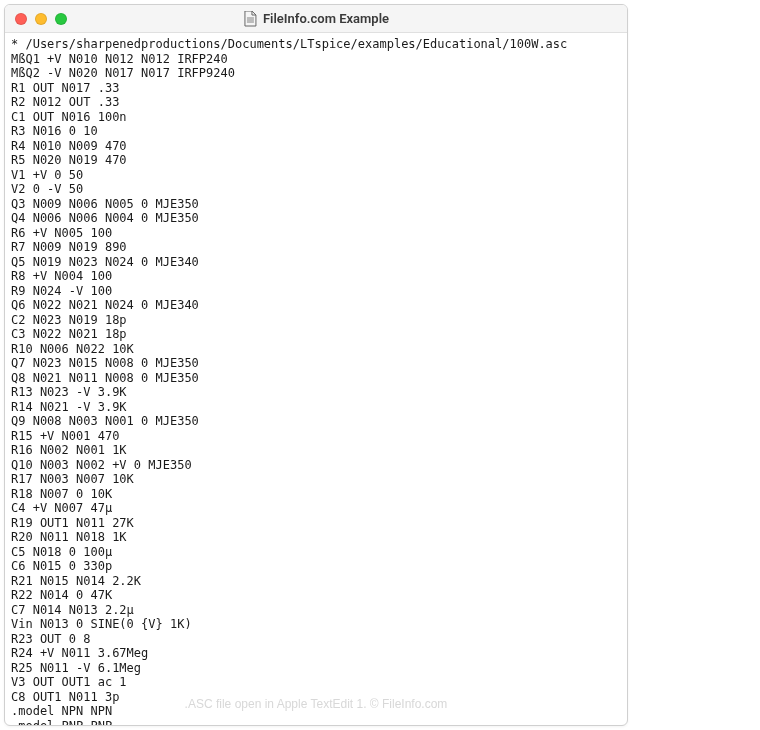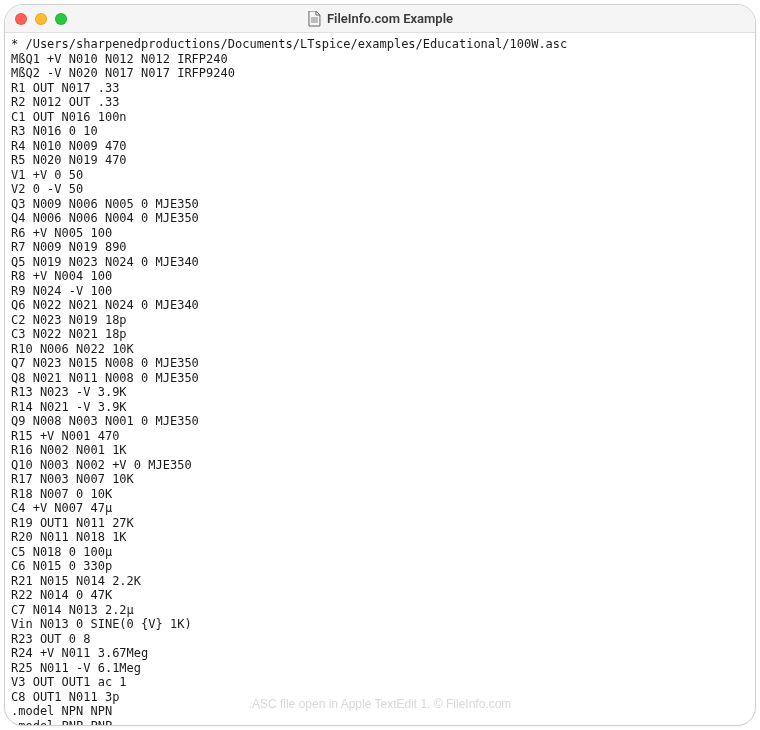--- a/index.html
+++ b/index.html
@@ -9,25 +9,25 @@
     }
     body {
       font-family: -apple-system, BlinkMacSystemFont, "Segoe UI", Roboto, sans-serif;
       background: #ffffff;
       width: 760px;
       height: 730px;
       position: relative;
       overflow: hidden;
     }
     .window {
-      width: 752px;
+      width: 624px;
       height: 722px;
       margin: 4px;
       border: 1px solid #d0d0d0;
-      border-radius: 19px;
+      border-radius: 6px;
       overflow: hidden;
       background: #ffffff;
       box-shadow: 0 1px 3px rgba(0,0,0,0.05);
       position: relative;
     }
     .titlebar {
       height: 28px;
       background: #f5f5f5;
       border-bottom: 1px solid #e0e0e0;
       display: flex;

